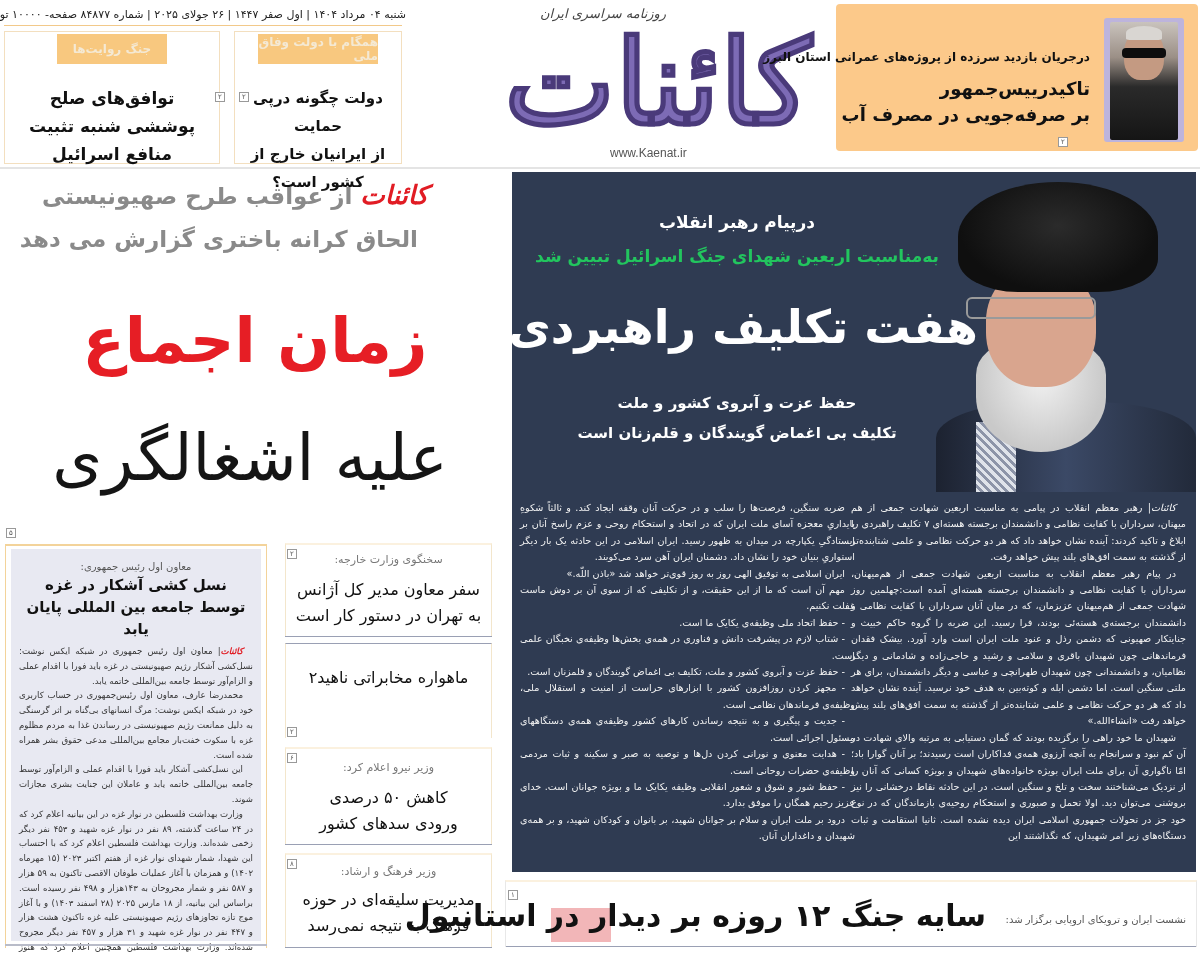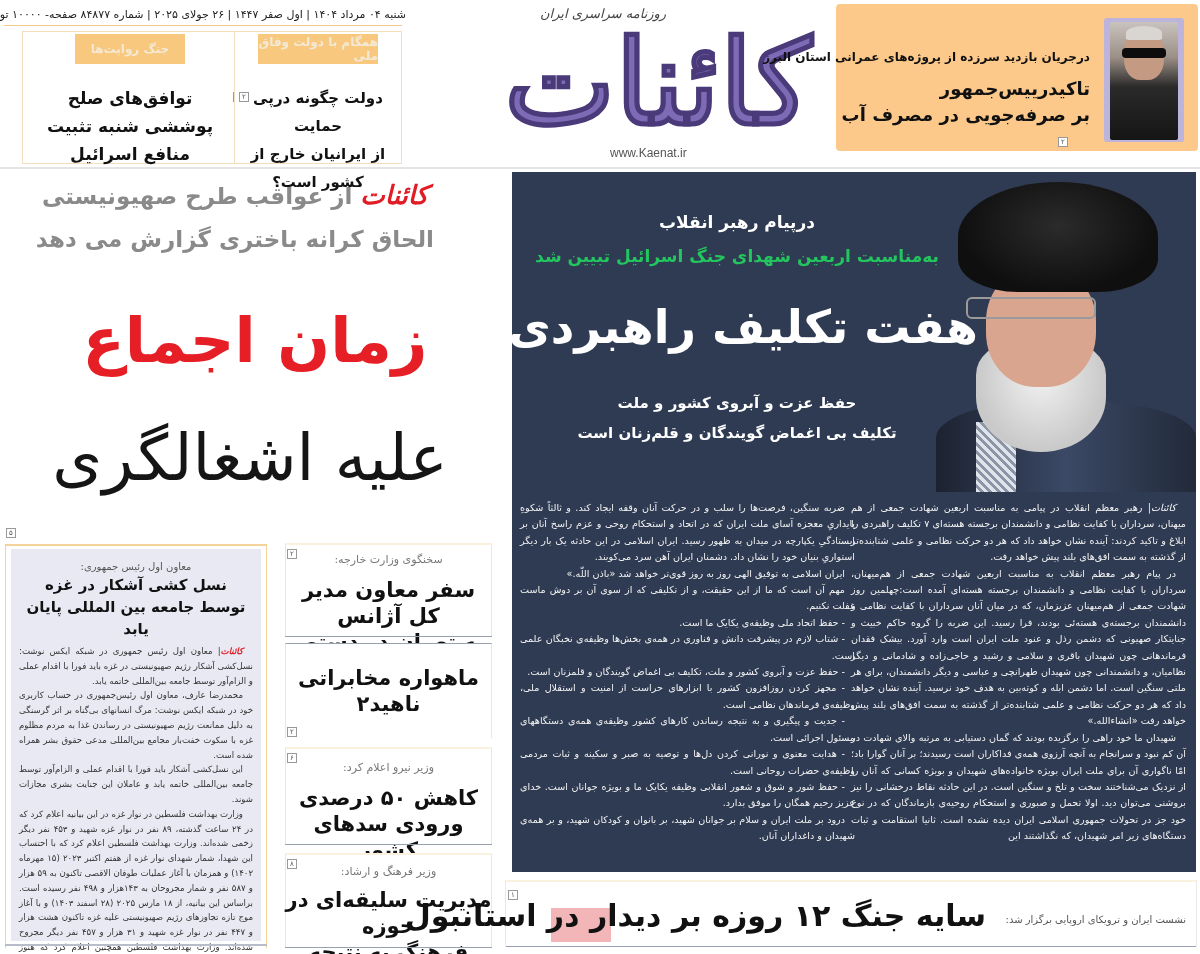--- a/index.html
+++ b/index.html
@@ -30,40 +30,40 @@
   .pres-photo .hair { position: absolute; left: 16px; top: 4px; width: 36px; height: 14px; background: #d9d6d2; border-radius: 50% 50% 10% 10%; }
   .pres-kicker { position: absolute; right: 108px; top: 46px; font-size: 12px; font-weight: bold; color: #111; white-space: nowrap; }
   .pres-head { position: absolute; right: 108px; top: 72px; font-size: 18px; font-weight: bold; line-height: 26px; color: #111; text-align: right; white-space: nowrap; }
   .pres-box .pgnum { left: 222px; top: 133px; }
 
   .masthead-rule { position: absolute; left: 0; top: 167px; width: 1200px; height: 2px; background: #e4e4e4; }
 
   
   .left-kicker1 { position: absolute; left: 40px; top: 180px; width: 390px; text-align: center; font-size: 23px; font-weight: bold; color: #8a8a8a; white-space: nowrap; }
   .left-kicker1 .brand { color: #e11c24; font-family: "DejaVu Serif", serif; font-style: italic; font-size: 26px; }
-  .left-kicker2 { position: absolute; left: 44px; top: 226px; width: 390px; text-align: center; font-size: 23px; font-weight: bold; color: #8a8a8a; white-space: nowrap; }
+  .left-kicker2 { position: absolute; left: 28px; top: 226px; width: 390px; text-align: center; font-size: 23px; font-weight: bold; color: #8a8a8a; white-space: nowrap; }
   .main-head-red { position: absolute; left: 50px; top: 296px; width: 410px; text-align: center; font-size: 62px; font-weight: bold; color: #e61e25; line-height: 90px; white-space: nowrap; }
   .main-head-black { position: absolute; left: 30px; top: 410px; width: 440px; text-align: center; font-size: 64px; font-weight: normal; color: #151515; line-height: 96px; white-space: nowrap; }
 
   
   .sub-story-frame { position: absolute; left: 5px; top: 544px; width: 262px; height: 404px; border-top: 2px solid #f3d39a; border-left: 1px solid #f3d39a; border-right: 1px solid #f3d39a; }
   .sub-story-frame-bottom { position: absolute; left: 5px; top: 944px; width: 262px; height: 2px; background: #b9bcc9; }
   .sub-story { position: absolute; left: 11px; top: 549px; width: 250px; height: 392px; background: #e8e9f2; padding: 6px 8px; }
   .sub-story .kicker { text-align: center; font-size: 10px; color: #555; margin-top: 6px; }
   .sub-story .head { text-align: center; font-size: 15px; font-weight: bold; color: #111; line-height: 22px; margin-top: 2px; }
   .sub-story .body { font-size: 8.6px; line-height: 14.8px; color: #333; text-align: justify; margin-top: 4px; }
   .sub-story .body p { text-indent: 10px; }
   .sub-story .brandtag { color: #e11c24; font-weight: bold; font-style: italic; }
 
   
   .brief { position: absolute; left: 285px; width: 207px; background: #fff; }
   .brief .frame { position: absolute; inset: 0; border-top: 2px solid #fbf1df; border-left: 1px solid #f3e6cc; border-right: 1px solid #f3e6cc; }
   .brief .underline { position: absolute; left: 0; bottom: 0; width: 100%; height: 1px; background: #9aa0b4; }
   .brief .kicker { position: absolute; left: 0; right: 0; text-align: center; font-size: 11px; color: #777; }
-  .brief .head { position: absolute; left: 0; right: 0; text-align: center; font-size: 21px; font-weight: bold; color: #111; line-height: 26px; }
+  .brief .head { position: absolute; left: 0; right: 0; text-align: center; font-size: 16px; font-weight: normal; color: #111; line-height: 26px; }
 
   
   .feature { position: absolute; left: 512px; top: 172px; width: 684px; height: 700px; background: #2f3b52; overflow: hidden; }
   .feature-photo { position: absolute; right: 0; top: 0; width: 260px; height: 318px; }
   .turban { position: absolute; left: 22px; top: 10px; width: 200px; height: 110px; background: radial-gradient(ellipse at 50% 40%, #2b2b2b 0%, #0f0f0f 70%); border-radius: 50% 50% 30% 30%; }
   .face2 { position: absolute; left: 50px; top: 95px; width: 110px; height: 120px; background: #d9a58e; border-radius: 45% 45% 45% 45%; }
   .beard { position: absolute; left: 40px; top: 170px; width: 130px; height: 110px; background: radial-gradient(ellipse at 50% 30%, #f2f2f2 0%, #c9c9c9 70%); border-radius: 30% 30% 50% 50%; }
   .glasses2 { position: absolute; left: 30px; top: 125px; width: 130px; height: 22px; border: 2px solid #9a9a9a; border-radius: 6px; }
   .robe { position: absolute; left: 0; top: 230px; width: 260px; height: 90px; background: linear-gradient(90deg,#1c2230 0%,#3b4966 50%,#222a3a 100%); border-radius: 40% 40% 0 0; }
   .scarf { position: absolute; left: 40px; top: 250px; width: 40px; height: 70px; background: repeating-linear-gradient(45deg,#dfe3ea 0 3px,#8c94a8 3px 6px); }
@@ -90,21 +90,21 @@
 </style>
 </head>
 <body>
 
 <div class="dateline">
   <span>شنبه ۰۴ مرداد ۱۴۰۴ | اول صفر ۱۴۴۷ | ۲۶ جولای ۲۰۲۵ | شماره ۴۸۷۷</span>
   <span>۸ صفحه- ۱۰۰۰۰ تومان</span>
 </div>
 <div class="dateline-rule"></div>
 
-<div class="teaser-box" style="left:4px; width:216px;margin-left:18px;">
+<div class="teaser-box" style="left:4px; width:216px;">
   <div class="kicker" style="width:110px;">جنگ روایت‌ها</div>
   <div class="headline">
     <div>توافق‌های صلح</div>
     <div>پوششی شنبه تثبیت منافع اسرائیل</div>
   </div>
   <div class="pgnum" style="left:210px; top:60px;">۲</div>
 </div>
 
 <div class="teaser-box" style="left:234px; width:168px;">
   <div class="kicker" style="width:120px;">همگام با دولت وفاق ملی</div>

